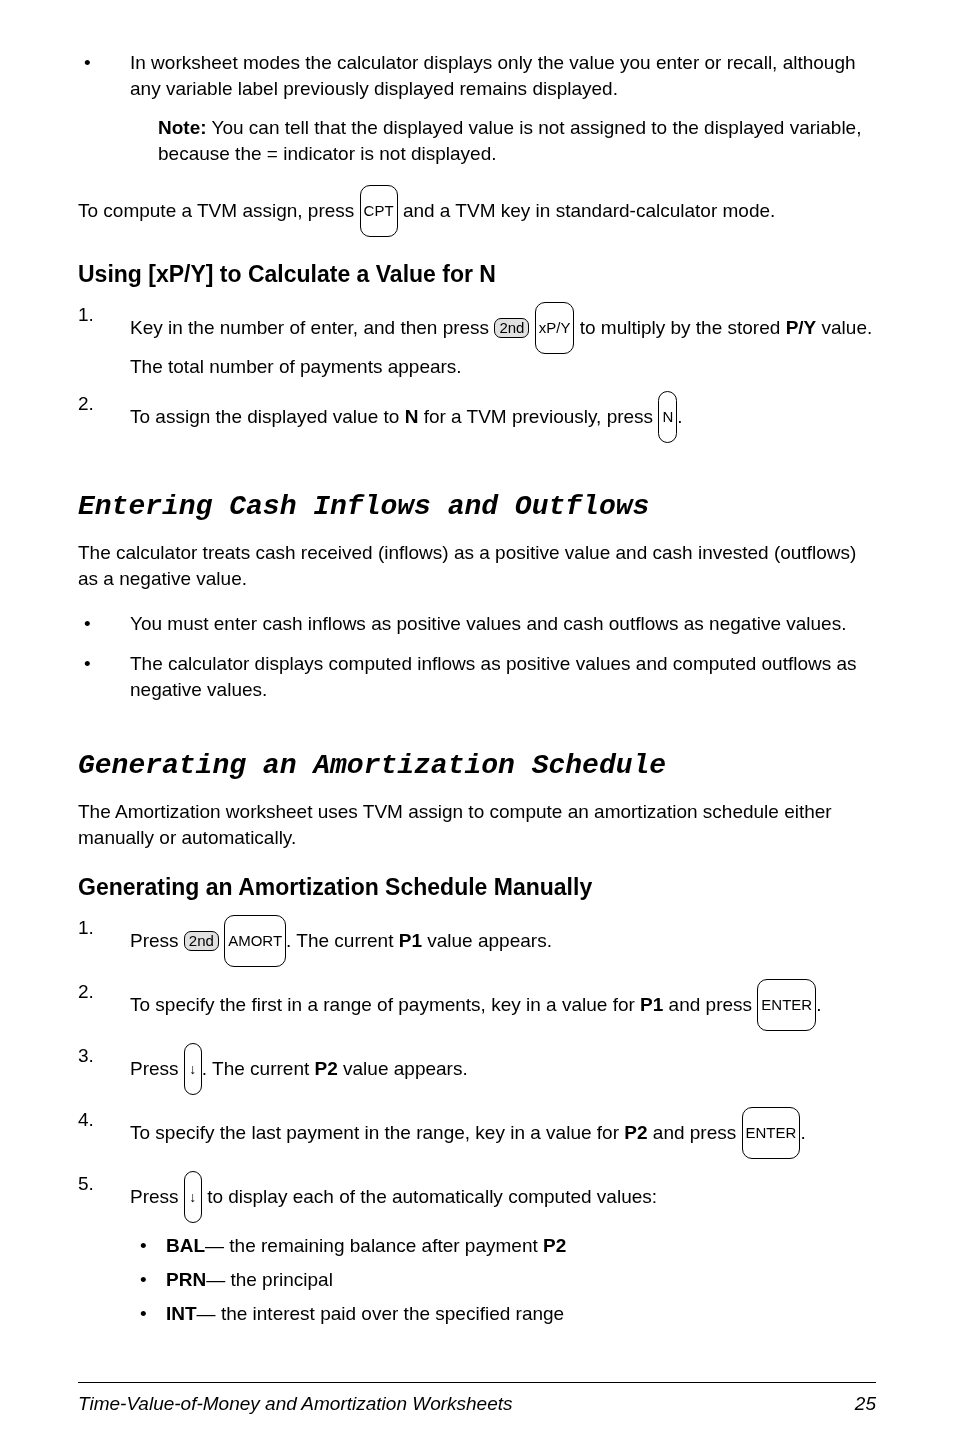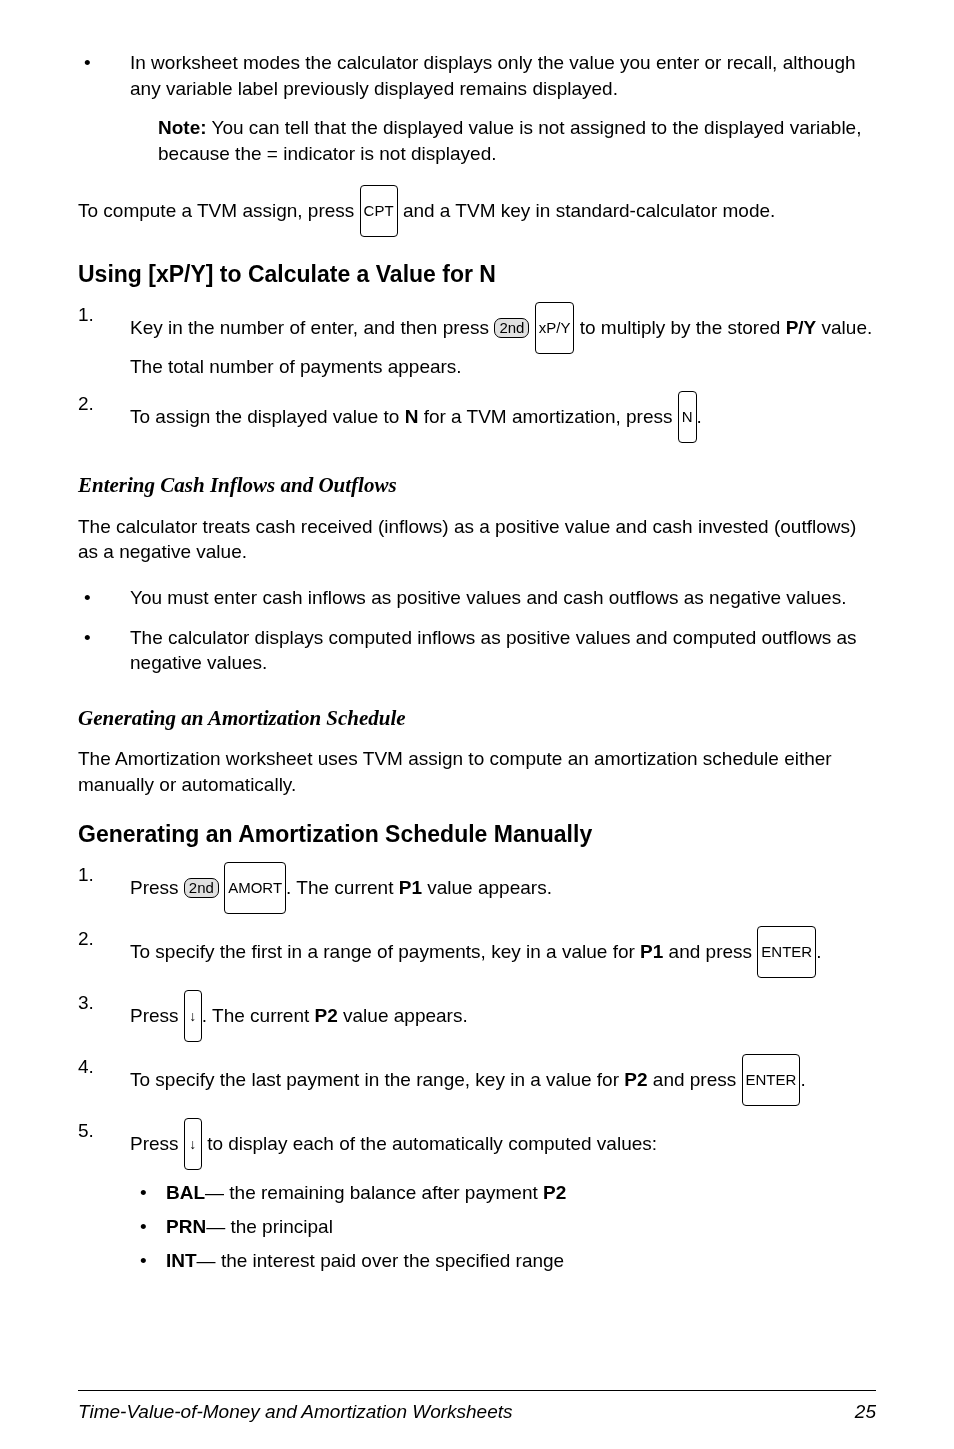--- a/index.html
+++ b/index.html
@@ -37,21 +37,21 @@
     }
     .para {
       margin-bottom: 20px;
     }
     .bold {
       font-weight: bold;
     }
     .key {
       display: inline-block;
       border: 1.5px solid #000;
-      border-radius: 4px;
+      border-radius: 10px;
       padding: 16px 3px;
       font-family: "Arial Narrow", Arial, sans-serif;
       font-size: 15px;
       line-height: 1.2;
       vertical-align: 1px;
       background: #fff;
       min-width: 18px;
       text-align: center;
     }
     .key-shaded {
@@ -68,25 +68,25 @@
       text-align: center;
     }
     h3.subhead {
       font-family: Verdana, Geneva, sans-serif;
       font-size: 23px;
       font-weight: bold;
       margin-top: 22px;
       margin-bottom: 12px;
     }
     h2.section {
-      font-family: Liberation Serif, serif;
-      font-size: 21px;
+      font-family: Liberation Mono, monospace;
+      font-size: 28px;
       font-weight: bold;
       font-style: italic;
-      margin-top: 28px;
+      margin-top: 45px;
       margin-bottom: 14px;
     }
     ol {
       list-style: none;
       counter-reset: item;
     }
     ol > li {
       display: flex;
       margin-bottom: 12px;
     }
@@ -102,21 +102,21 @@
     }
     .nested-bullets .bullet-item {
       margin-bottom: 8px;
     }
     .nested-bullets .bullet {
       width: 36px;
       padding-left: 10px;
     }
     .footer {
       position: absolute;
-      bottom: 24px;
+      bottom: 32px;
       left: 78px;
       right: 78px;
       margin-top: 28px;
     }
     .footer-line {
       border: none;
       border-top: 1.5px solid #000;
       margin-bottom: 8px;
     }
     .footer-row {
@@ -150,21 +150,21 @@
 <ol>
   <li>
     <div class="num">1.</div>
     <div class="text">
       <span>Key in the number of enter, and then press </span><span class="key-shaded">2nd</span> <span class="key">xP/Y</span><span> to multiply by the stored </span><span class="bold">P/Y</span><span> value. The total number of payments appears.</span>
     </div>
   </li>
   <li>
     <div class="num">2.</div>
     <div class="text">
-      <span>To assign the displayed value to </span><span class="bold">N</span><span> for a TVM amortization, press </span><span class="key">N</span><span>.</span>
+      <span>To assign the displayed value to </span><span class="bold">N</span><span> for a TVM previously, press </span><span class="key">N</span><span>.</span>
     </div>
   </li>
 </ol>
 
 <h2 class="section">Entering Cash Inflows and Outflows</h2>
 
 <div class="para">The calculator treats cash received (inflows) as a positive value and cash invested (outflows) as a negative value.</div>
 
 <div class="bullet-item">
   <div class="bullet">•</div>

